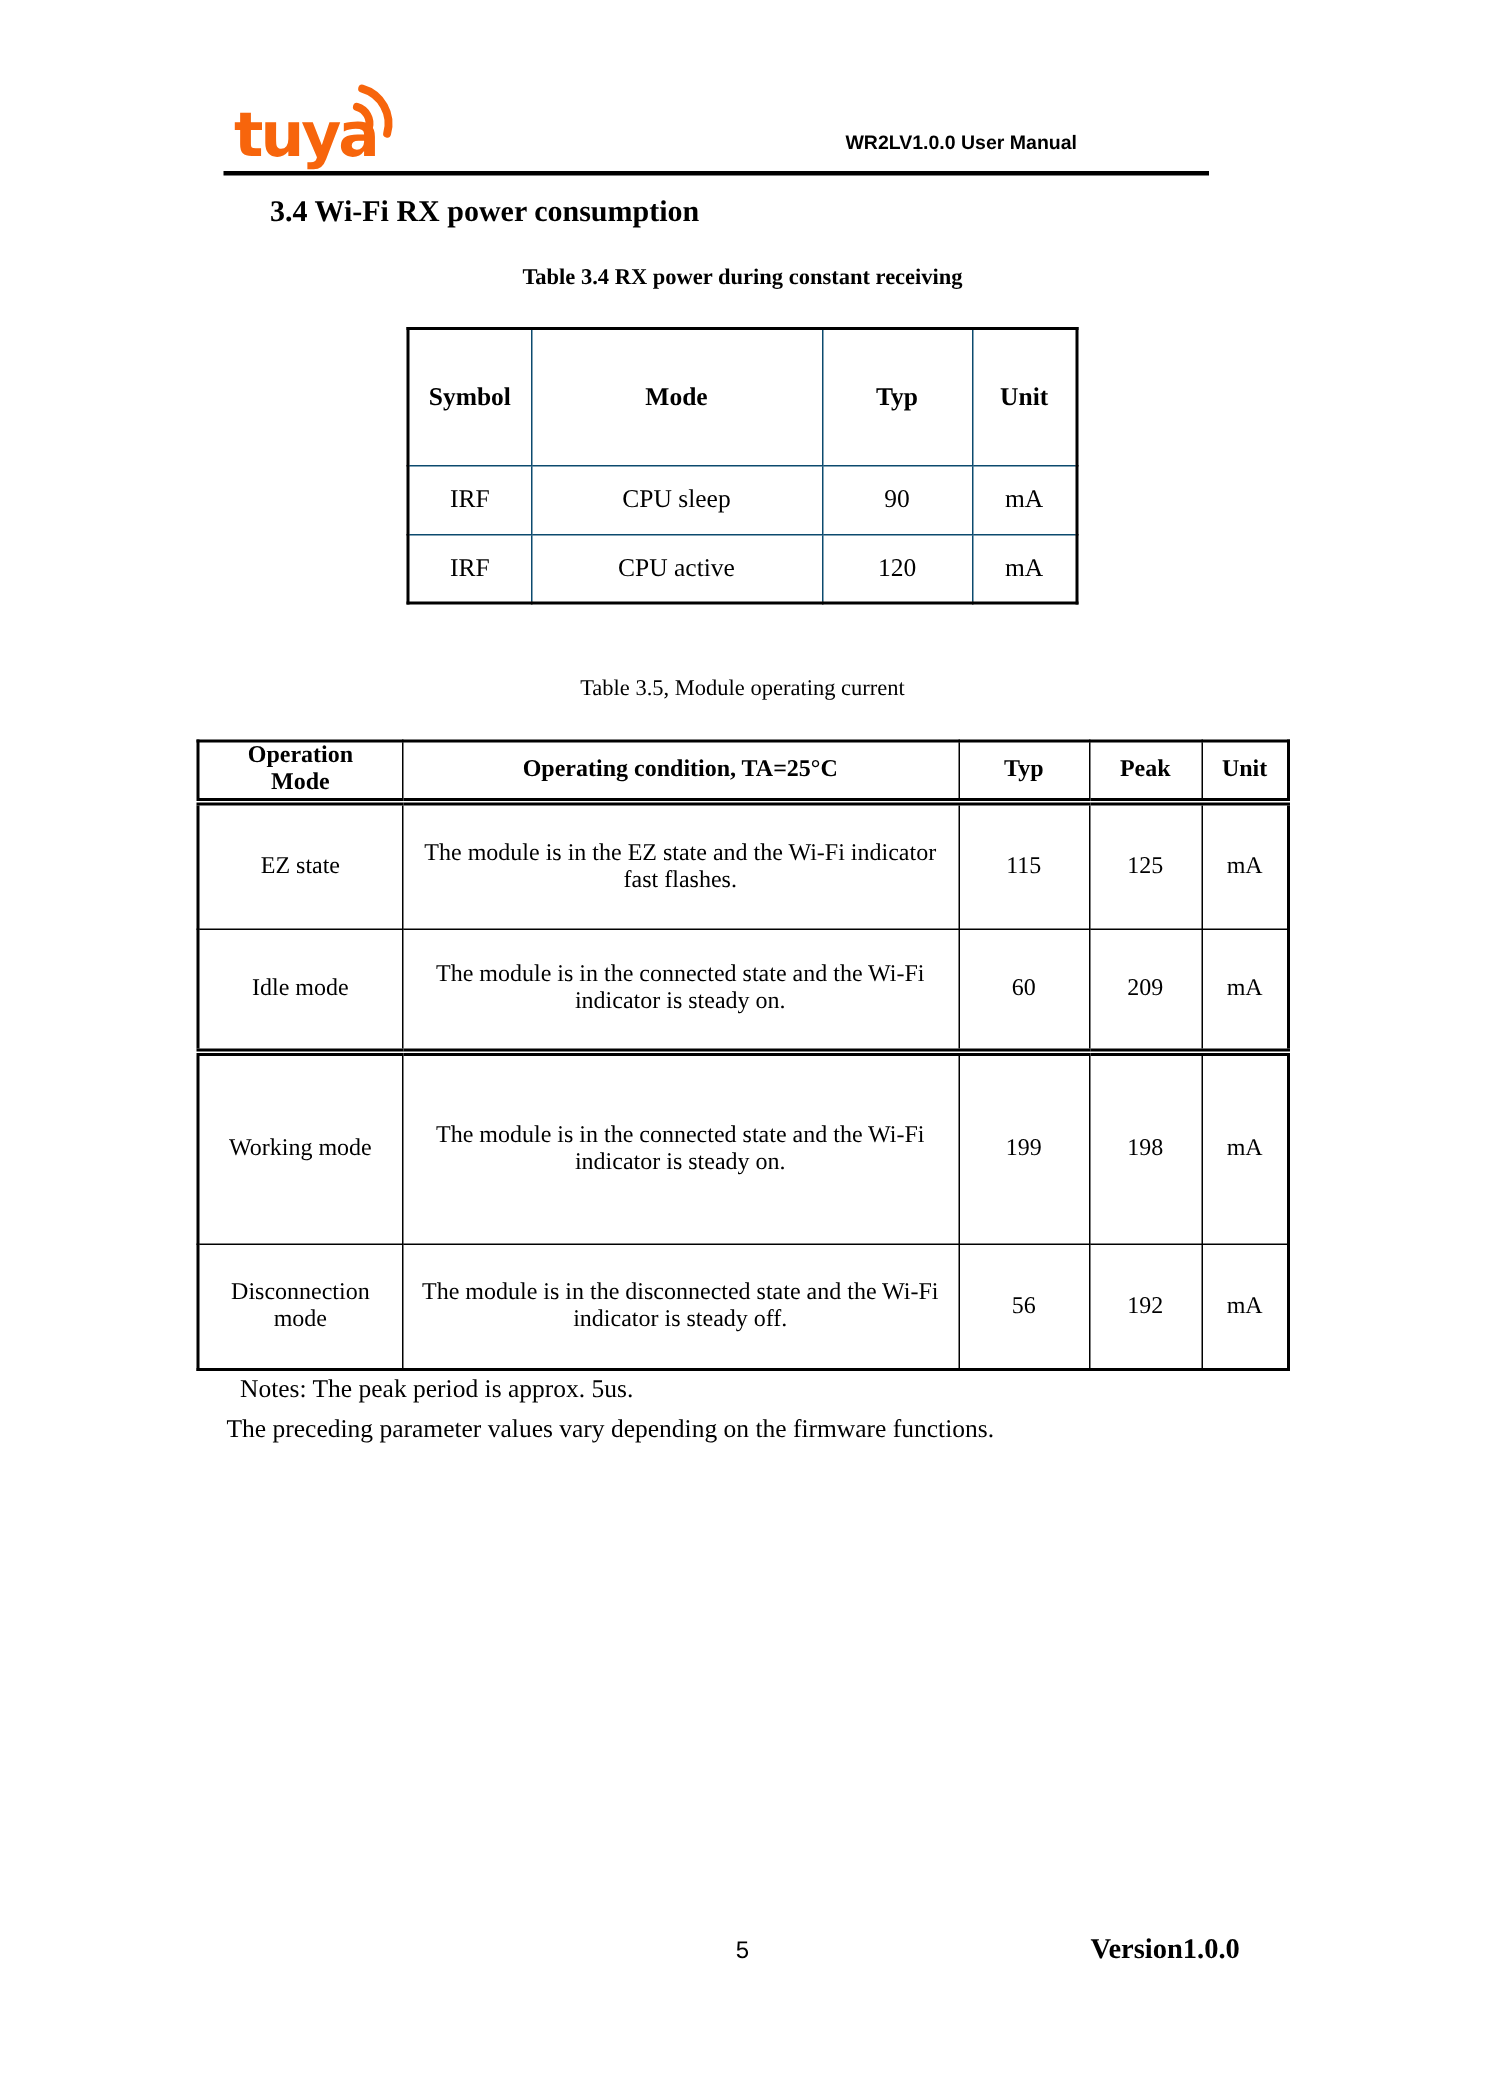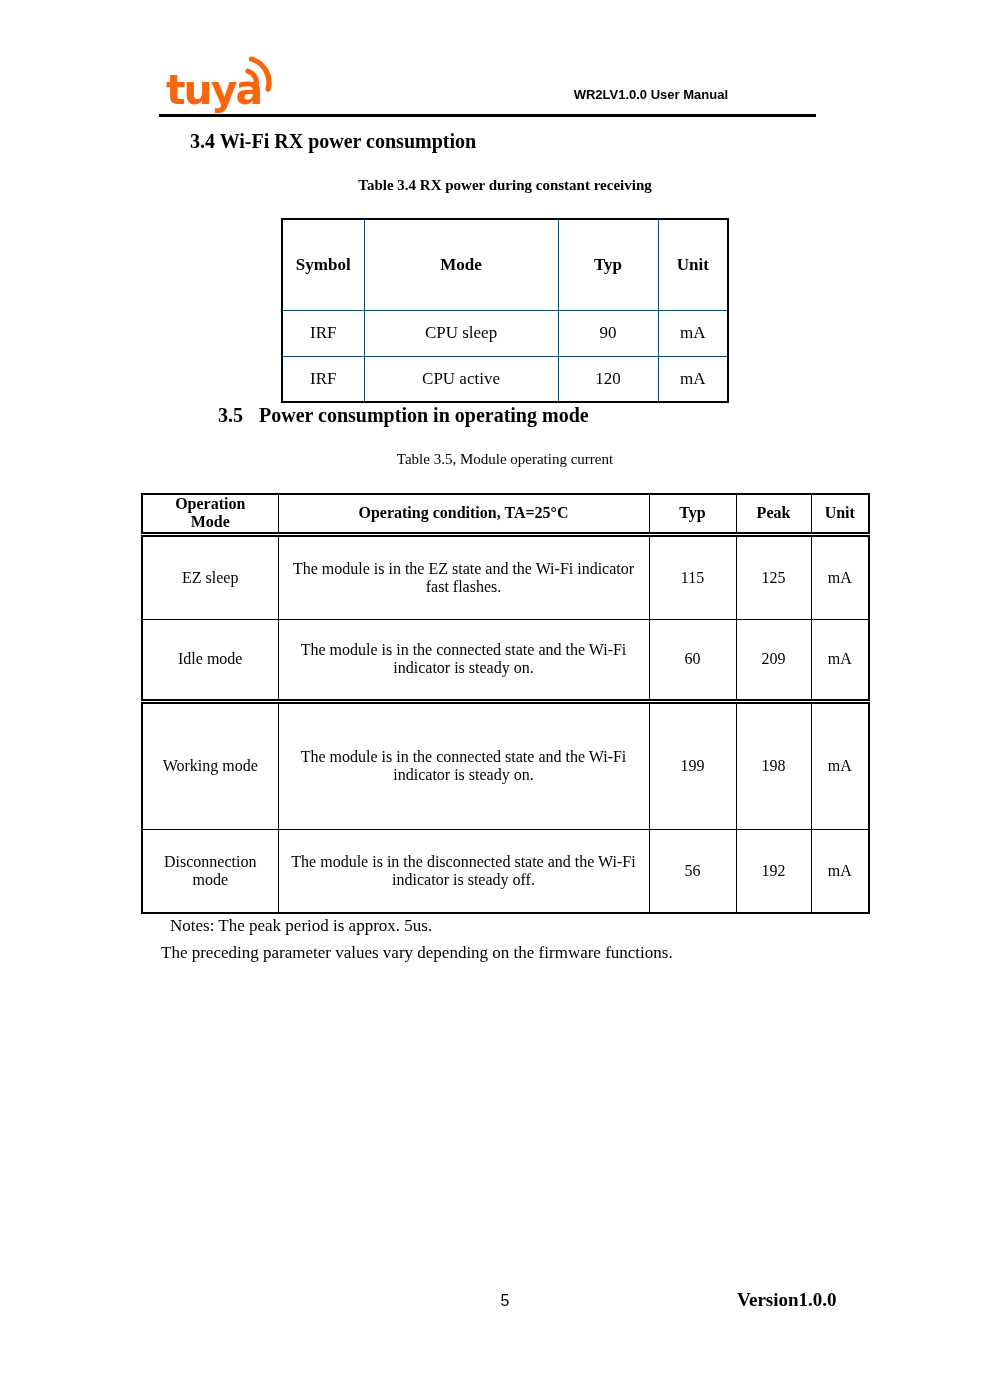--- a/index.html
+++ b/index.html
@@ -1,18 +1,18 @@
 <!DOCTYPE html>
 <html><head>
 <meta charset="utf-8">
 <style>
   html,body{margin:0;padding:0;background:#ffffff;}
   .page{
     position:relative;width:870px;height:1400px;background:#ffffff;
-    font-family:"Liberation Serif",serif;color:#000;overflow:hidden;margin-left:10px;
+    font-family:"Liberation Serif",serif;color:#000;overflow:hidden;
   }
   
   .logo{position:absolute;left:156px;top:62px;width:120px;height:56px;}
   .logo-text{
     position:absolute;left:0;top:8px;
     font-family:"DejaVu Sans",sans-serif;font-weight:bold;font-size:41px;
     line-height:1;letter-spacing:-2px;color:#F7650C;
   }
   .wifi-arc{position:absolute;left:77px;top:-8px;transform:rotate(16deg);}
   .doc-title{
@@ -97,43 +97,40 @@
     </tr>
     <tr class="brow">
       <td>IRF</td>
       <td>CPU active</td>
       <td>120</td>
       <td>mA</td>
     </tr>
   </tbody>
     </table>
 
-  <div class="h35">
-    <span class="num">3.5</span><span>Power consumption in operating mode</span>
-  </div>
   <div class="cap35">Table 3.5, Module operating current</div>
 
   <table class="t35">
     <colgroup>
         <col style="width:136px">
         <col style="width:371px">
         <col style="width:87px">
         <col style="width:75px">
         <col style="width:58px">
       </colgroup>
     <tbody>
         <tr class="hrow">
       <th class="op">Operation Mode</th>
       <th>Operating condition, TA=25°C</th>
       <th>Typ</th>
       <th>Peak</th>
       <th>Unit</th>
     </tr>
     <tr class="r-ez">
-      <td>EZ sleep</td>
+      <td>EZ state</td>
       <td>The module is in the EZ state and the Wi-Fi indicator fast flashes.</td>
       <td>115</td>
       <td>125</td>
       <td>mA</td>
     </tr>
     <tr class="r-idle">
       <td>Idle mode</td>
       <td>The module is in the connected state and the Wi-Fi indicator is steady on.</td>
       <td>60</td>
       <td>209</td>

